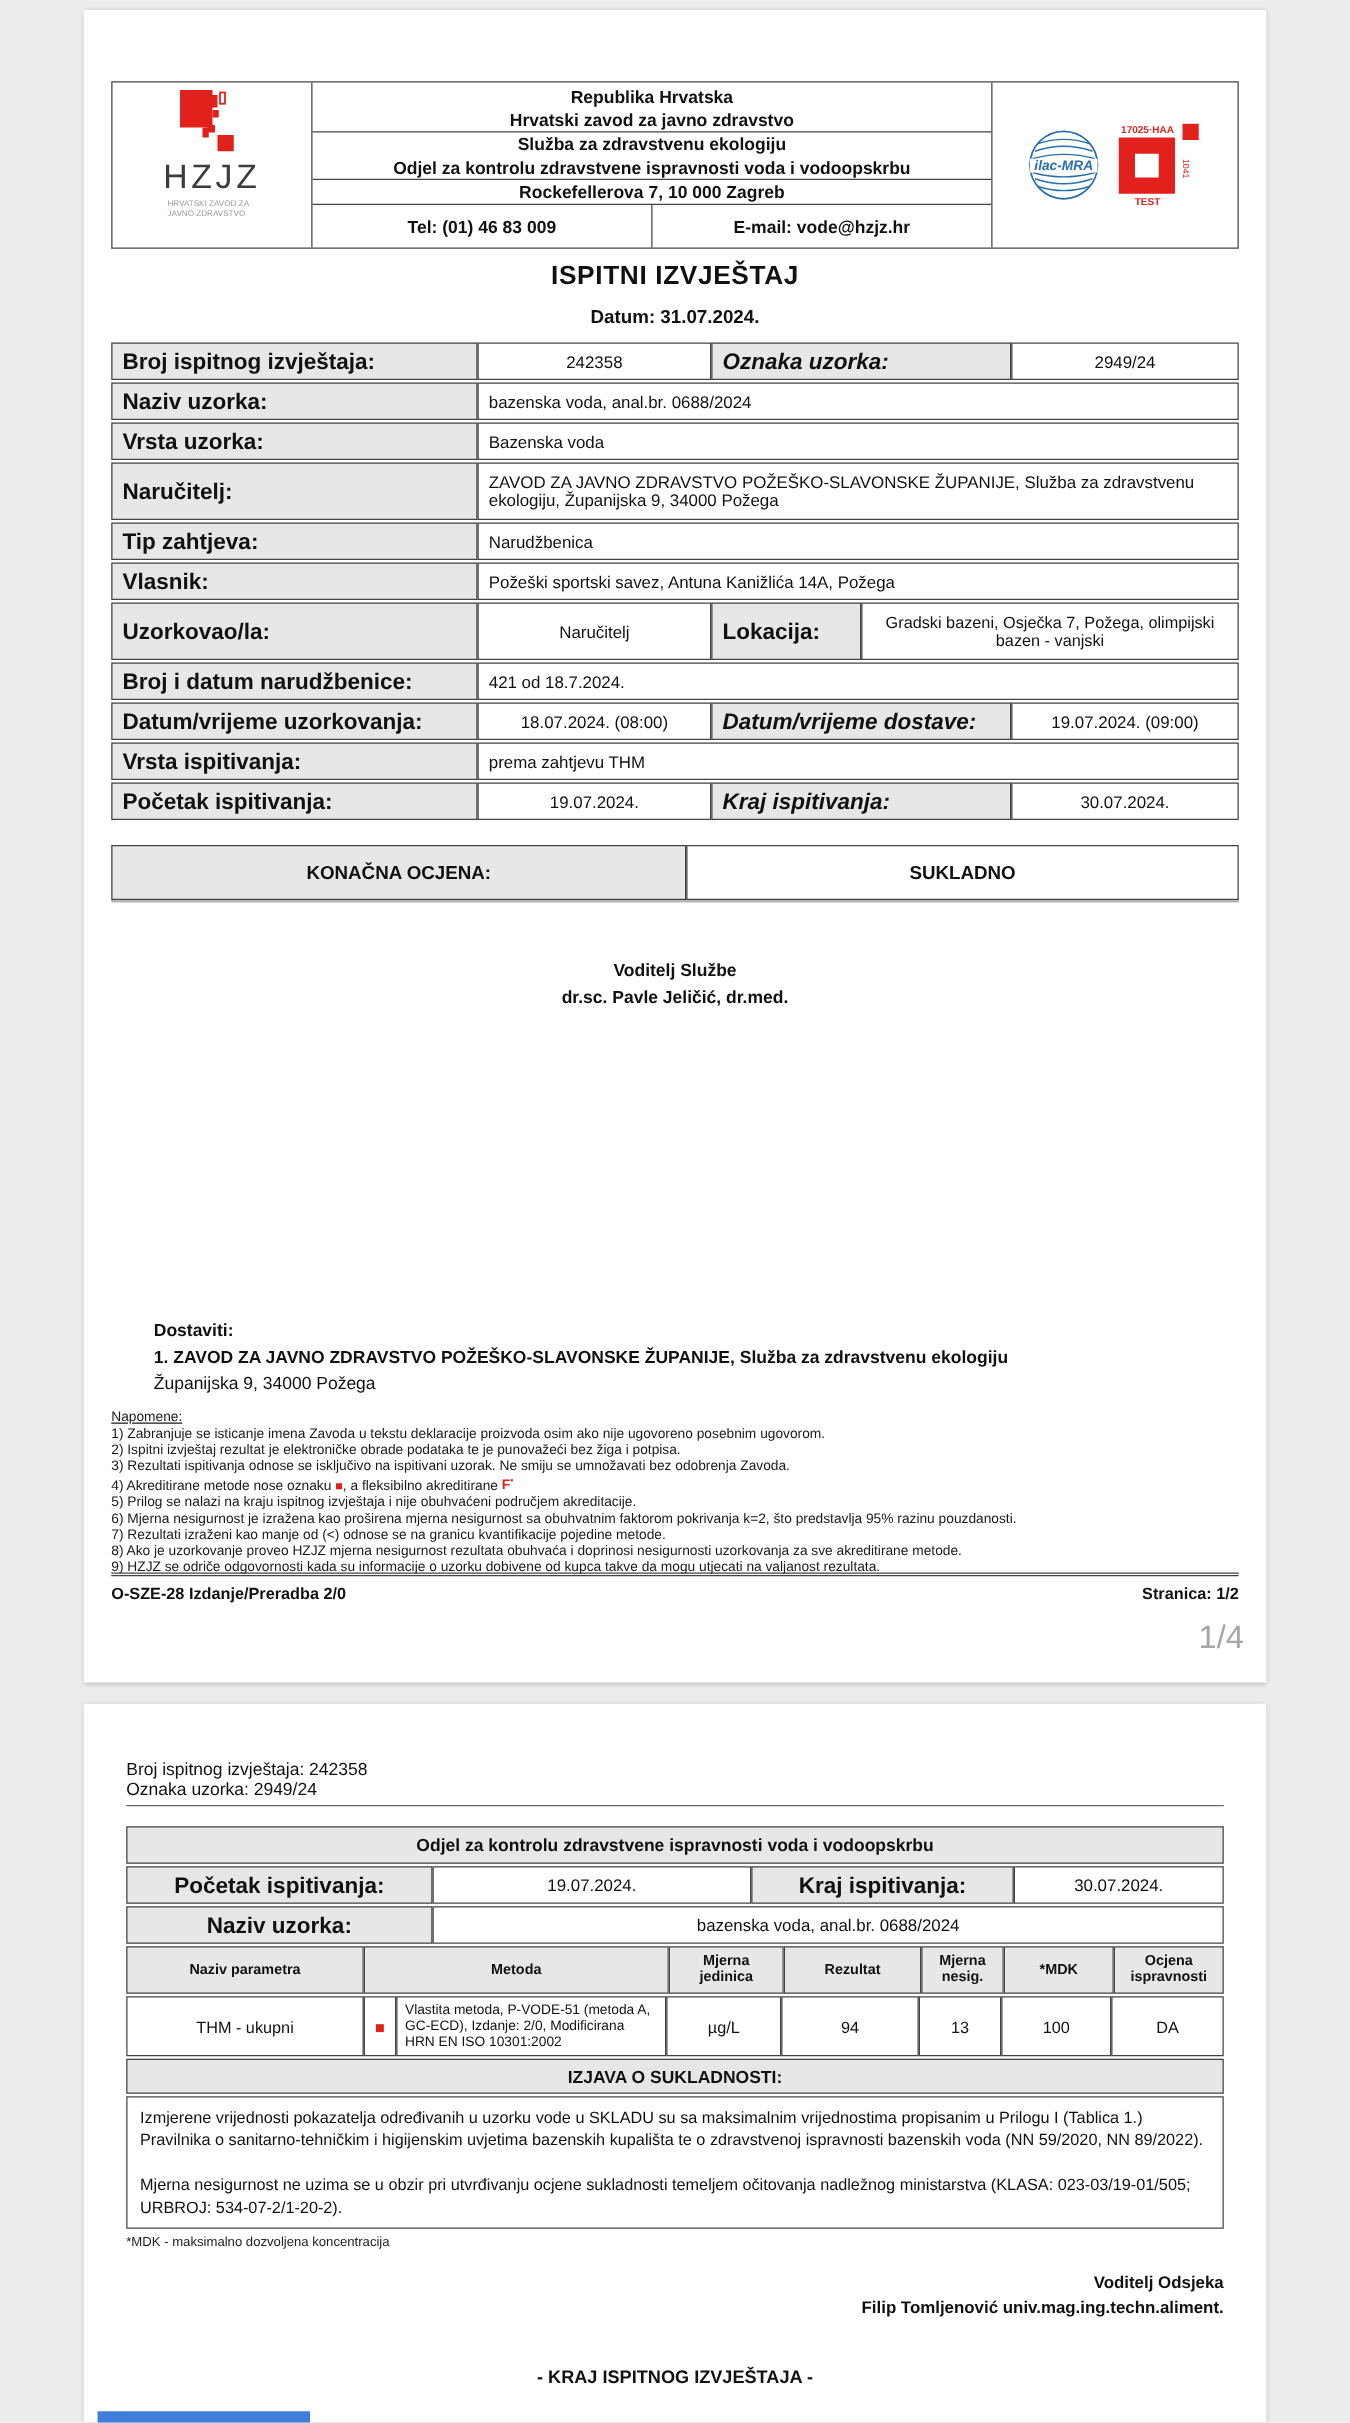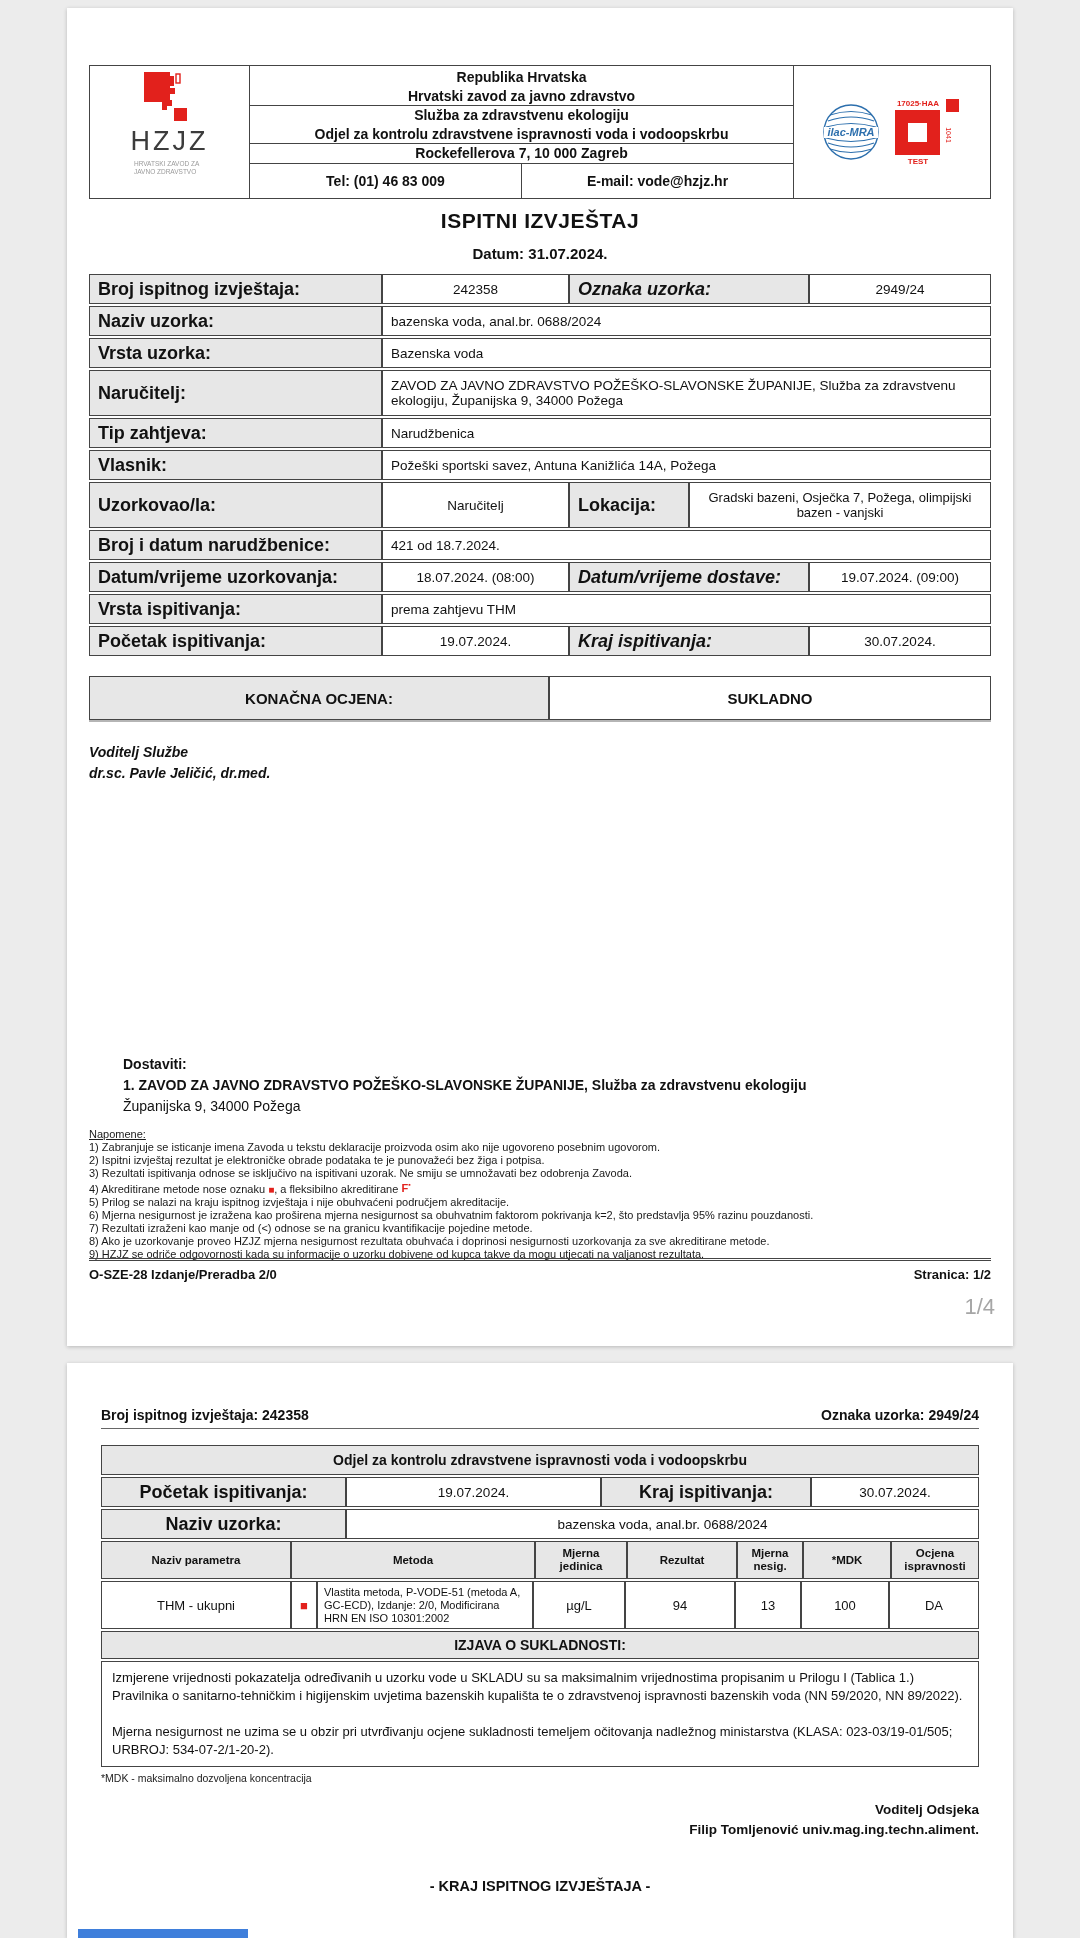--- a/index.html
+++ b/index.html
@@ -49,38 +49,38 @@
   .w-lbl2{width:240px;font-style:italic;}
   .w-lok{width:120px;}
   .grow{flex:1;}
 
   
   .final-table{margin:20px 22px 0;display:flex;height:44px;border-bottom:2px solid #b5b5b5;}
   .final-table .cell{min-height:44px;font-size:15px;font-weight:bold;}
   .final-lbl{width:51%;background:#e7e7e7;}
   .final-val{flex:1;}
 
-  .sign1{margin:20px 22px 0;text-align:left;font-weight:bold;font-size:14px;line-height:21px;font-style:italic;}
+  .sign1{margin:44px 22px 0;text-align:center;font-weight:bold;font-size:14px;line-height:21px;}
 
   .dostaviti{position:absolute;top:1046px;left:56px;right:40px;font-size:14px;line-height:21px;}
   .dostaviti .b{font-weight:bold;}
 
   .napomene{position:absolute;top:1120px;left:22px;right:22px;font-size:11px;line-height:12.9px;color:#1a1a1a;}
   .napomene .ntitle{text-decoration:underline;}
   .red{color:var(--accent-red);font-weight:bold;}
   .red-sq-inline{color:var(--accent-red);font-size:10px;}
   .napomene sup{font-size:7px;}
 
   .p1footer{position:absolute;top:1250px;left:22px;right:22px;border-top:3px double #444;padding-top:6px;display:flex;justify-content:space-between;font-weight:bold;font-size:13px;}
-  .pageno{position:absolute;right:18px;top:1286px;font-size:22px;color:#a6a6a6;}
+  .pageno{position:absolute;right:18px;top:1286px;font-size:26px;color:#a6a6a6;}
 
   
   .p2inner{margin:0 34px;}
   .p2header{padding-top:44px;}
-  .p2header .hrow{display:flex;justify-content:space-between;font-weight:bold;font-size:14px;padding-bottom:5px;border-bottom:1px solid #666;}
+  .p2header .hrow{display:flex;justify-content:space-between;font-weight:normal;font-size:14px;padding-bottom:5px;border-bottom:1px solid #666;flex-direction:column;}
   .dept-table{margin-top:16px;}
   .dept-title{background:#e7e7e7;font-weight:bold;font-size:14px;}
   .dw1{width:245px;}
   .dw2{width:255px;}
   .dw3{width:210px;}
 
   .res-table{margin-top:2px;display:flex;flex-direction:column;gap:2px;}
   .res-head .cell{background:#e7e7e7;font-weight:bold;font-size:11.5px;justify-content:center;text-align:center;min-height:38px;padding:2px 4px;line-height:13px;}
   .res-data .cell{min-height:48px;justify-content:center;text-align:right;font-size:13px;padding:2px 4px;}
   .rc-param{width:190px;}

